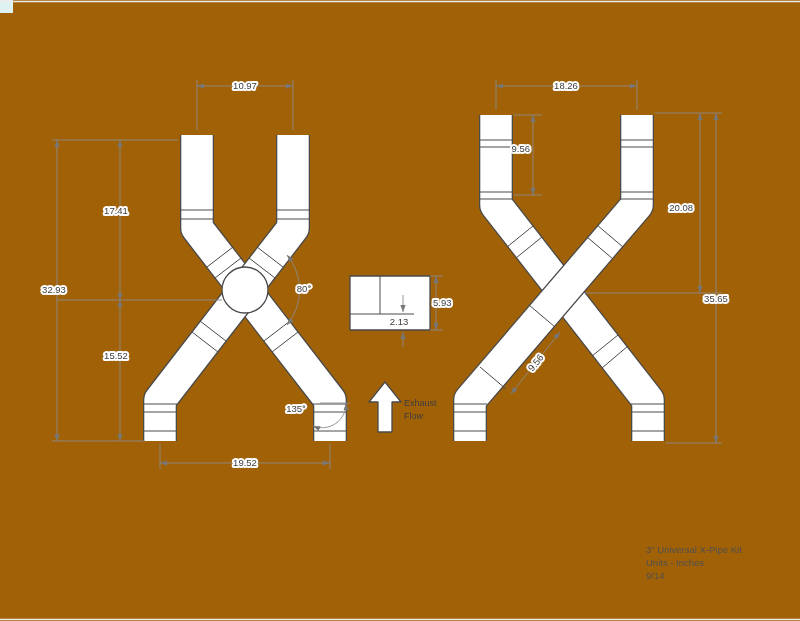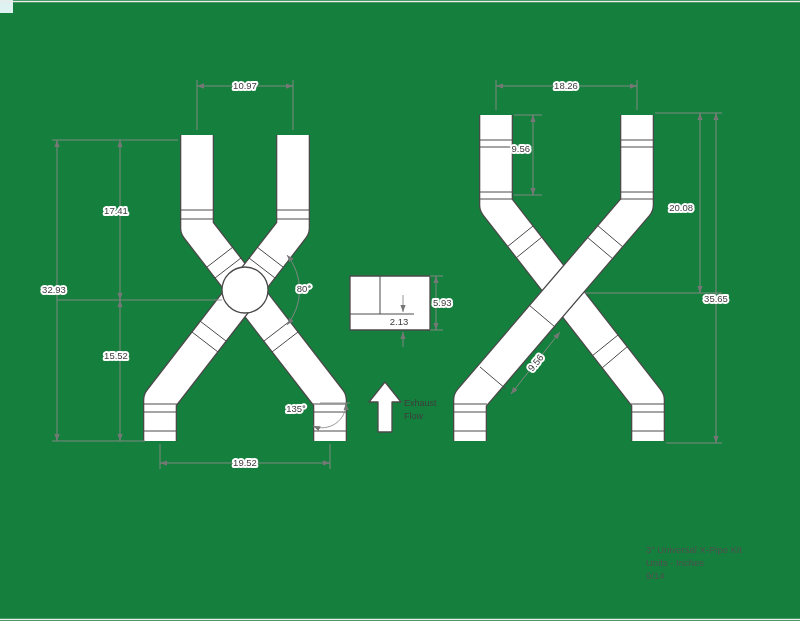--- a/index.html
+++ b/index.html
@@ -1,16 +1,16 @@
 <!DOCTYPE html>
 <html><head>
 <meta charset="utf-8">
 <style>
   html,body{margin:0;padding:0;background:#fff;}
-  .page{position:relative;width:800px;height:621px;background:#15803d;overflow:hidden;
+  .page{position:relative;width:800px;height:621px;background:#a16207;overflow:hidden;
         font-family:"Liberation Sans",sans-serif;}
   .corner-accent{position:absolute;left:0;top:0;width:13px;height:13px;background:#def2f1;}
   svg{position:absolute;left:0;top:0;}
   .edge{stroke:#ebebeb;stroke-width:1.5;}
   .pipe-o{stroke:#4a4a4a;stroke-width:34;fill:none;stroke-linejoin:round;stroke-linecap:butt;}
   .pipe-i{stroke:#ffffff;stroke-width:31.4;fill:none;stroke-linejoin:round;stroke-linecap:butt;}
   .band{stroke:#4a4a4a;stroke-width:1;fill:none;}
   .outline{stroke:#4a4a4a;stroke-width:1.3;fill:#ffffff;stroke-linejoin:round;}
   .dim{stroke:#8a8a8a;stroke-width:.9;fill:none;}
   text{font-family:"Liberation Sans",sans-serif;}

